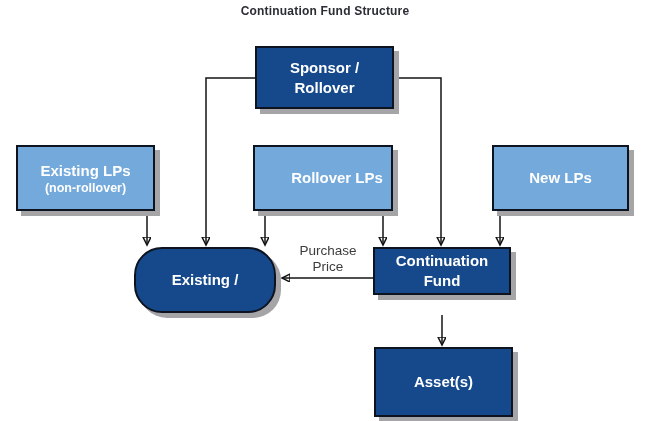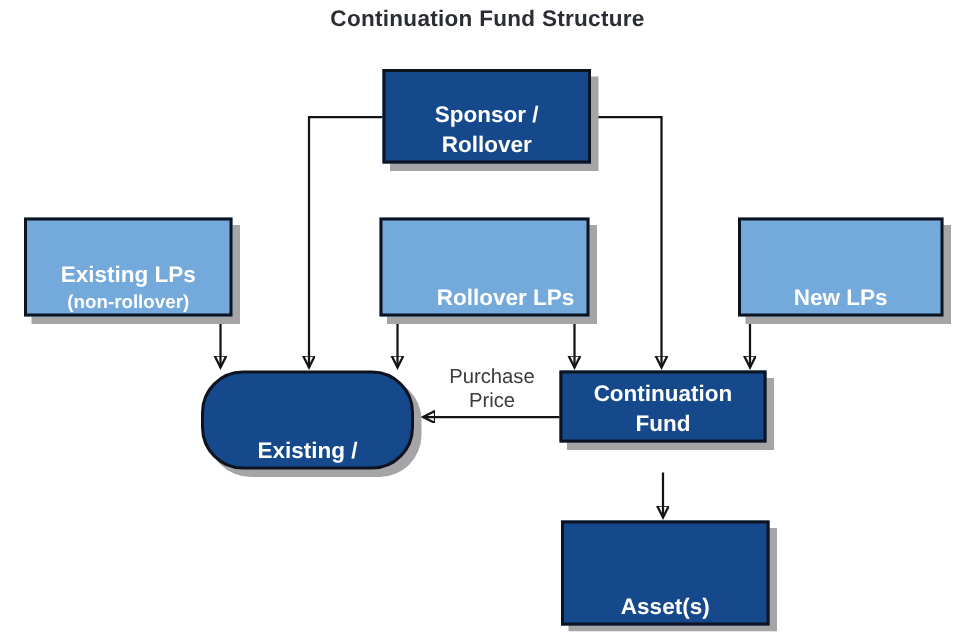--- a/index.html
+++ b/index.html
@@ -18,21 +18,21 @@
     width:650px;height:421px;
     background:#ffffff;
     font-family:"Liberation Sans", sans-serif;
     overflow:hidden;
   }
   .title{
     position:absolute;
     top:4px;left:0;width:650px;
     margin:0;
     text-align:center;
-    font-size:15px;
+    font-size:12px;
     font-weight:bold;
     color:var(--title-text);
     letter-spacing:.2px;
   }
   .edges{
     position:absolute;
     top:0;left:0;
     pointer-events:none;
     color:var(--arrow);
   }
@@ -43,21 +43,21 @@
   }
   .ah{fill:var(--arrow);}
   .node{
     position:absolute;
     box-sizing:border-box;
     border:2px solid var(--box-border);
     box-shadow:5px 5px 0 var(--shadow);
     display:flex;
     flex-direction:column;
     align-items:center;
-    justify-content:flex-end;
+    justify-content:center;
     text-align:center;
     color:var(--box-text);
     font-weight:bold;
     font-size:15px;
     line-height:20px;
   }
   .node--dark{background:var(--dark-blue);}
   .node--light{background:var(--light-blue);}
   .node-line{display:block;}
   .node-subline{display:block;font-size:12.5px;line-height:15px;}

